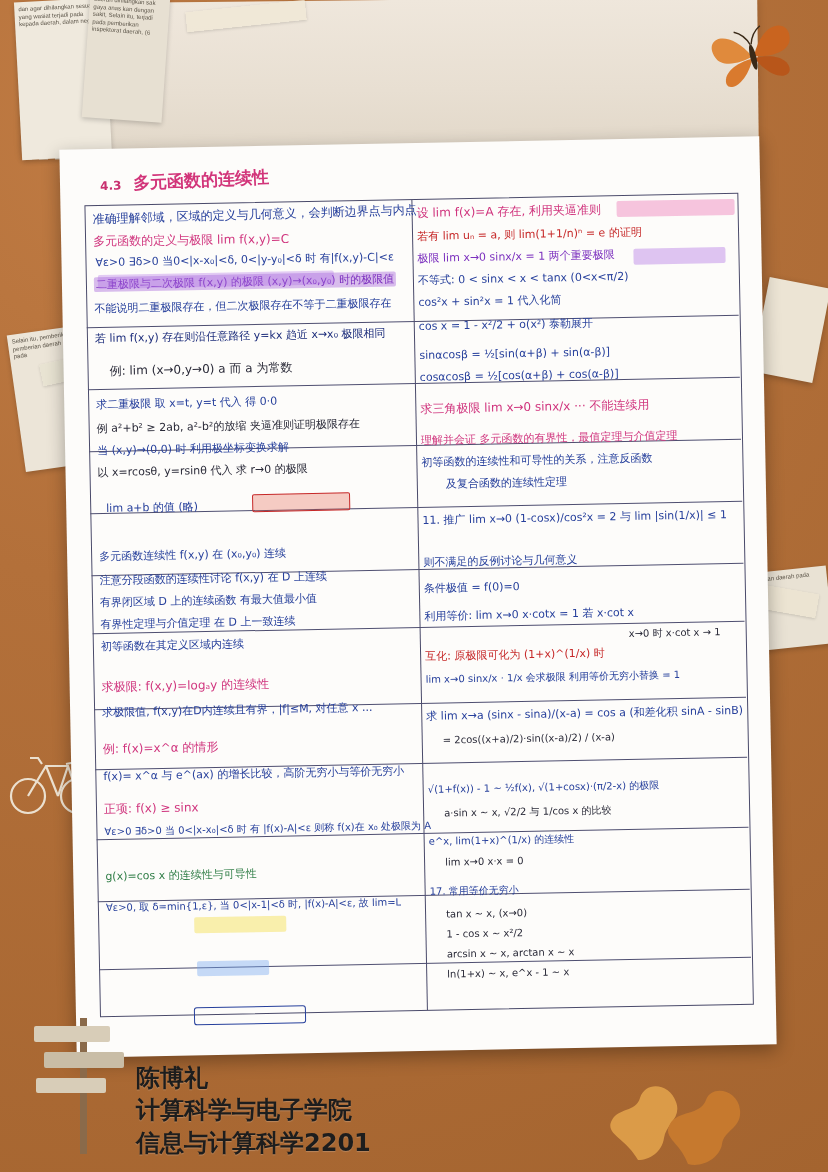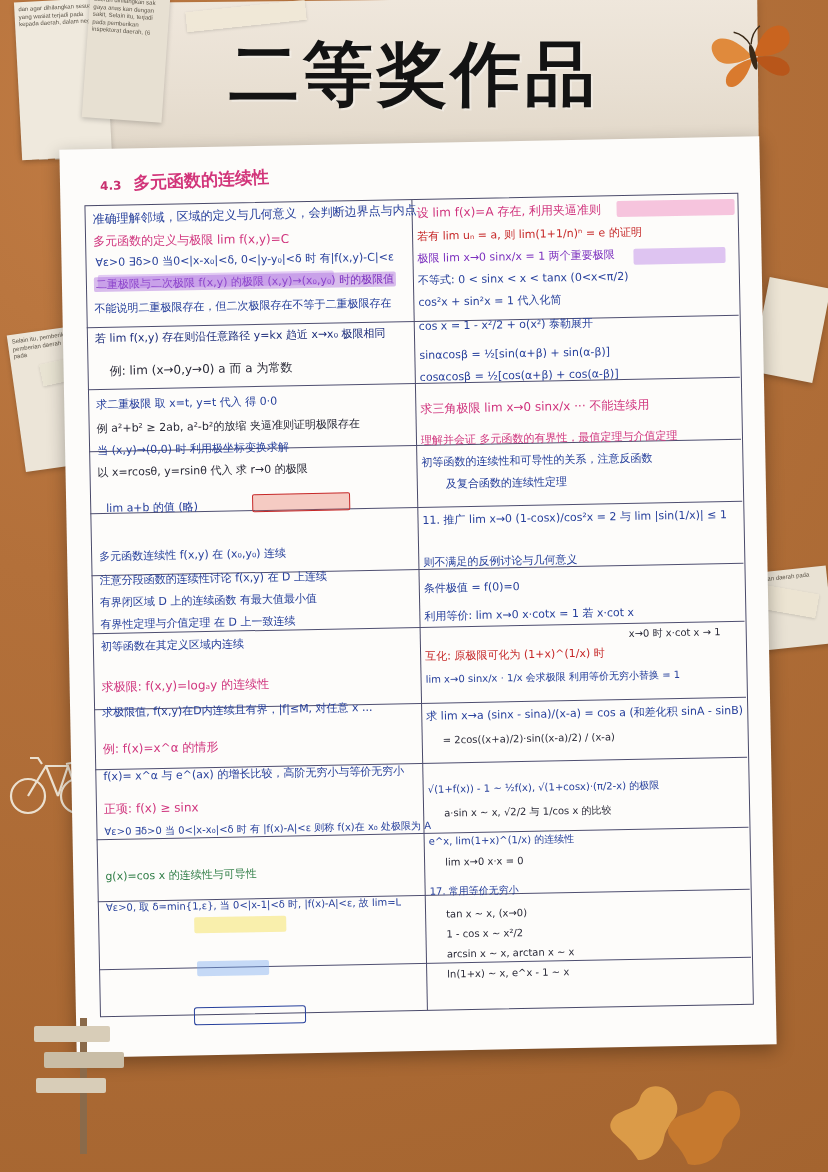--- a/index.html
+++ b/index.html
@@ -220,21 +220,20 @@
   </div>
   <div class="corner-stack"></div>
   <div class="scrap scrap-e">
     <span class="scrap-txt">pemberikan daerah pada yang</span>
   </div>
 
   <div class="tape tape-3"></div>
   <div class="tape tape-1"></div>
   <div class="tape tape-2"></div>
 
-  <div class="poster-title">二等奖作品</div>
 
   <svg class="butterfly" viewBox="0 0 96 80">
     <g transform="rotate(-6 48 40)">
       <path d="M46 40 C30 6, 2 10, 10 32 C14 44, 34 44, 46 40 Z" fill="#e08a3c"></path>
       <path d="M48 40 C66 4, 94 14, 86 34 C80 46, 60 44, 48 40 Z" fill="#c9641f"></path>
       <path d="M46 42 C32 70, 8 70, 16 54 C22 44, 38 42, 46 42 Z" fill="#d97a2e"></path>
       <path d="M48 42 C62 74, 86 70, 78 54 C72 44, 56 42, 48 42 Z" fill="#b8561a"></path>
       <ellipse cx="47" cy="41" rx="3" ry="13" fill="#3a2a18"></ellipse>
       <path d="M47 28 C44 18, 38 14, 34 12" stroke="#3a2a18" stroke-width="1.4" fill="none"></path>
       <path d="M48 28 C51 18, 57 14, 61 12" stroke="#3a2a18" stroke-width="1.4" fill="none"></path>
@@ -349,14 +348,19 @@
     <rect x="10" y="78" width="70" height="15" rx="2" fill="#d8cdb8"></rect>
   </svg>
 
   <svg class="leaf" viewBox="0 0 170 100">
     <g opacity="0.92">
       <path d="M46 92 C34 70, 12 66, 20 52 C26 40, 44 44, 48 30 C54 12, 78 16, 84 34 C90 50, 74 56, 72 70 C70 84, 58 92, 46 92 Z" fill="#e0a04a"></path>
       <path d="M96 96 C88 74, 70 70, 78 56 C86 42, 108 48, 114 32 C120 16, 146 22, 148 42 C150 60, 132 62, 130 76 C128 90, 110 100, 96 96 Z" fill="#c97b2e"></path>
     </g>
   </svg>
 
+  <div class="credit">
+    <div>陈博礼</div>
+    <div>计算科学与电子学院</div>
+    <div>信息与计算科学2201</div>
+  </div>
 
 </div>
 
 </body></html>

